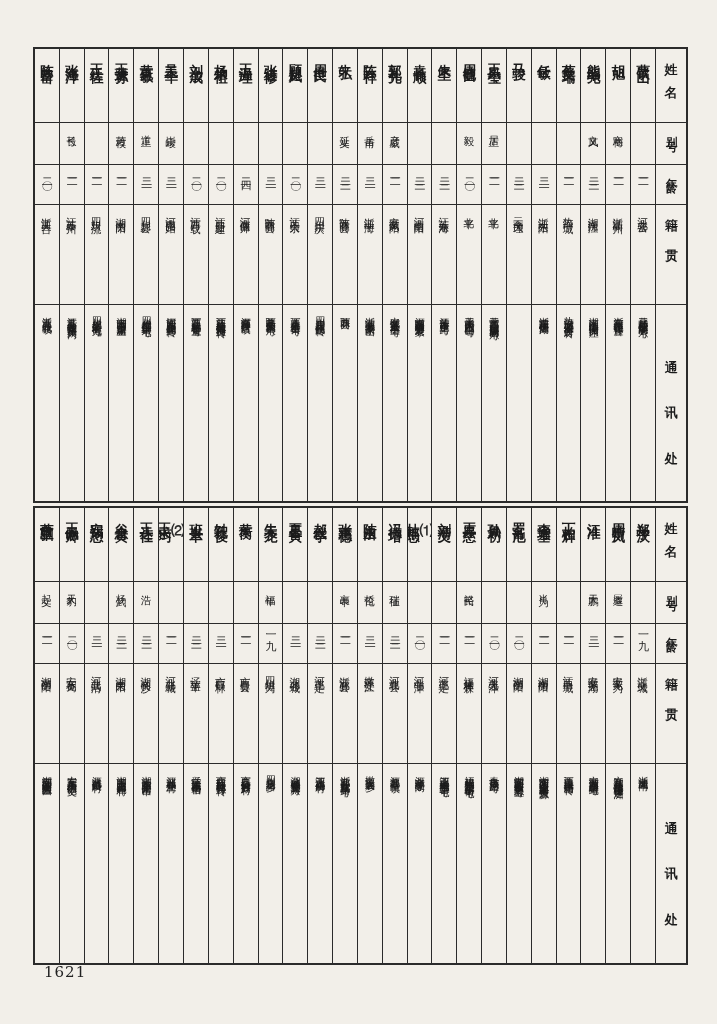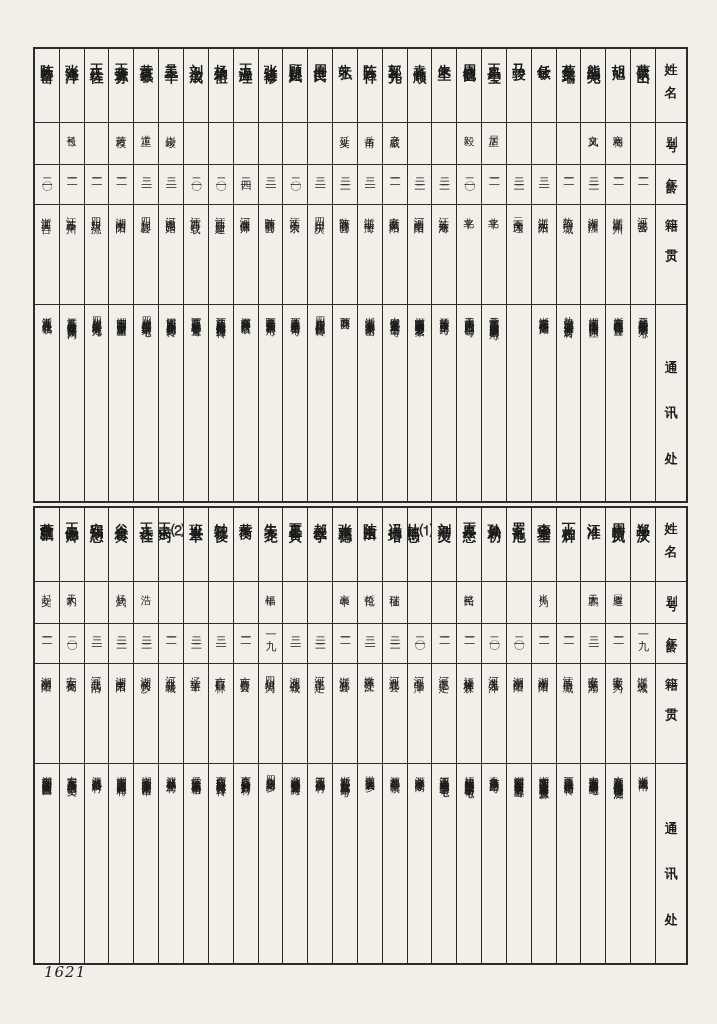--- a/index.html
+++ b/index.html
@@ -64,21 +64,21 @@
   
   .header-col .cell > span{font-weight:700;font-size:13px;}
   .header-col .row-name > span{letter-spacing:22px;}
   .header-col .row-alias > span{font-size:11.5px;letter-spacing:5px;}
   .header-col .row-age > span{font-size:11.5px;letter-spacing:4px;}
   .header-col .row-native > span{letter-spacing:30px;}
   .header-col .row-address{align-items:center;padding-top:0;}
   .header-col .row-address > span{font-size:13px;letter-spacing:46px;padding-top:30px;}
   .page-number{
     position:absolute;left:44px;top:963px;
-    font-size:15px;letter-spacing:1px;color:#222;font-style:italic;
+    font-size:15px;letter-spacing:1px;color:#222;
   }
 </style>
 </head>
 <body>
 
 <div class="page">
 
   <div class="register-table table-top">
     <div class="header-col">
       <div class="cell row-name">

